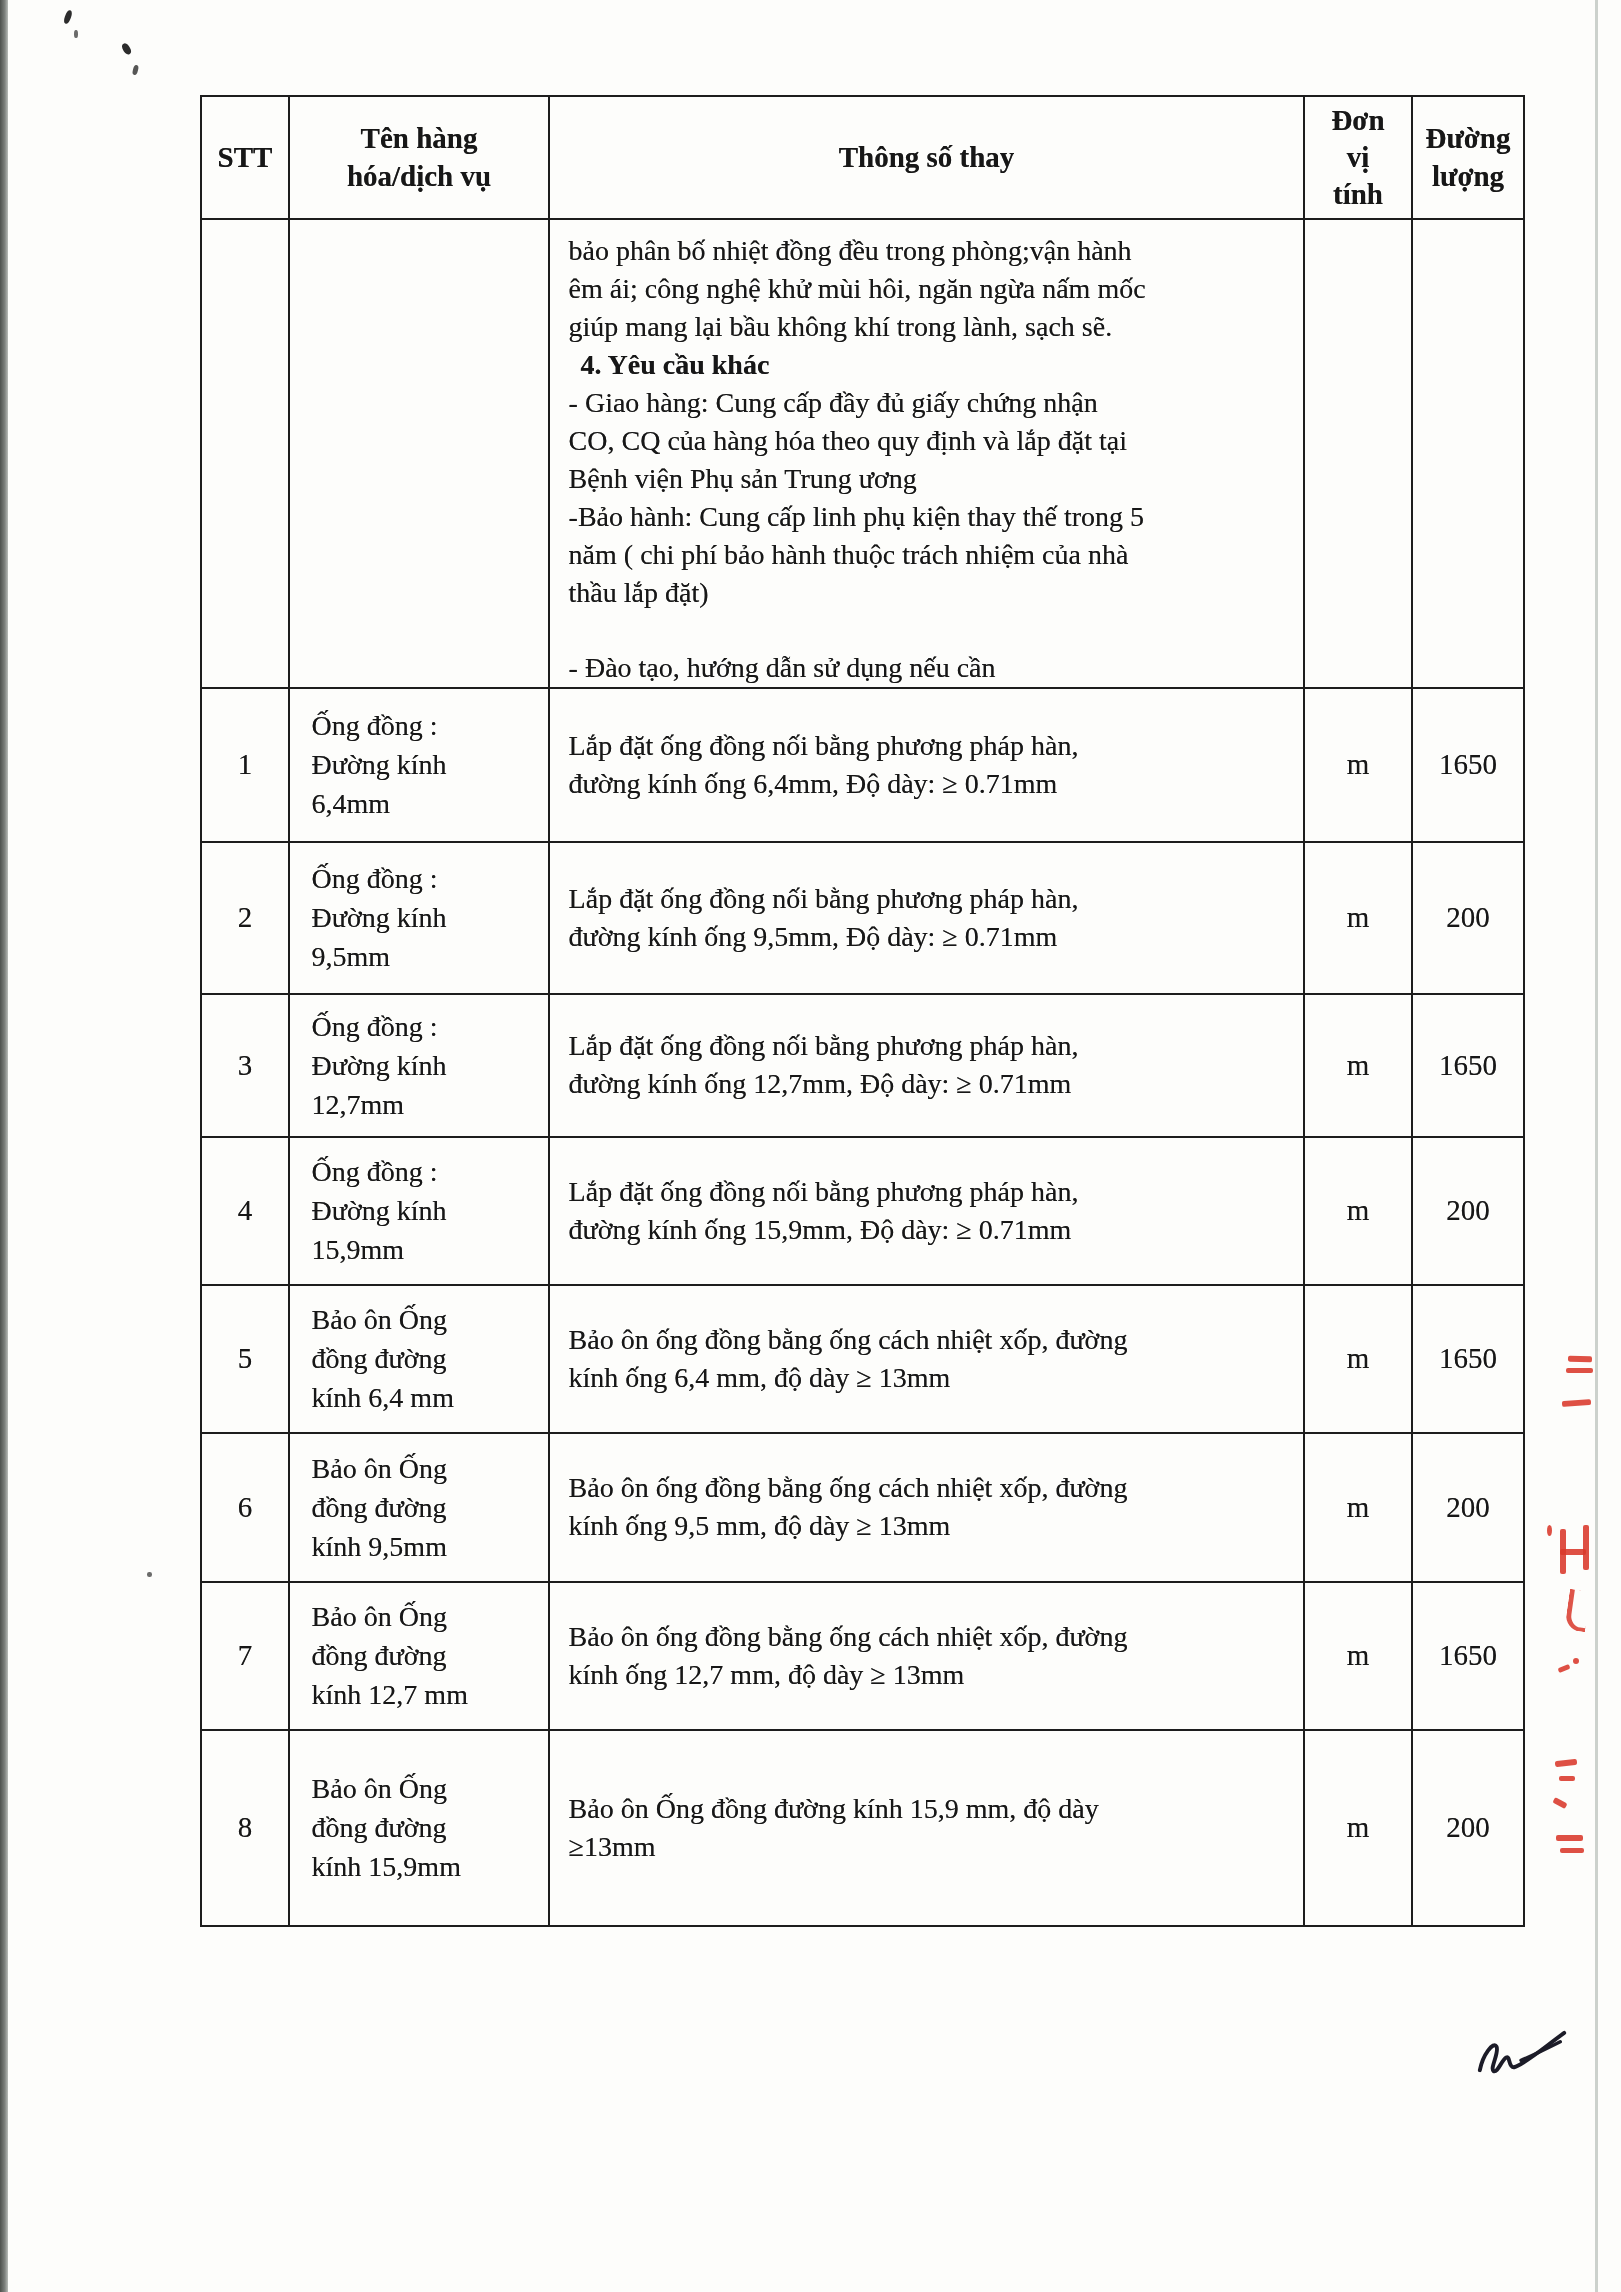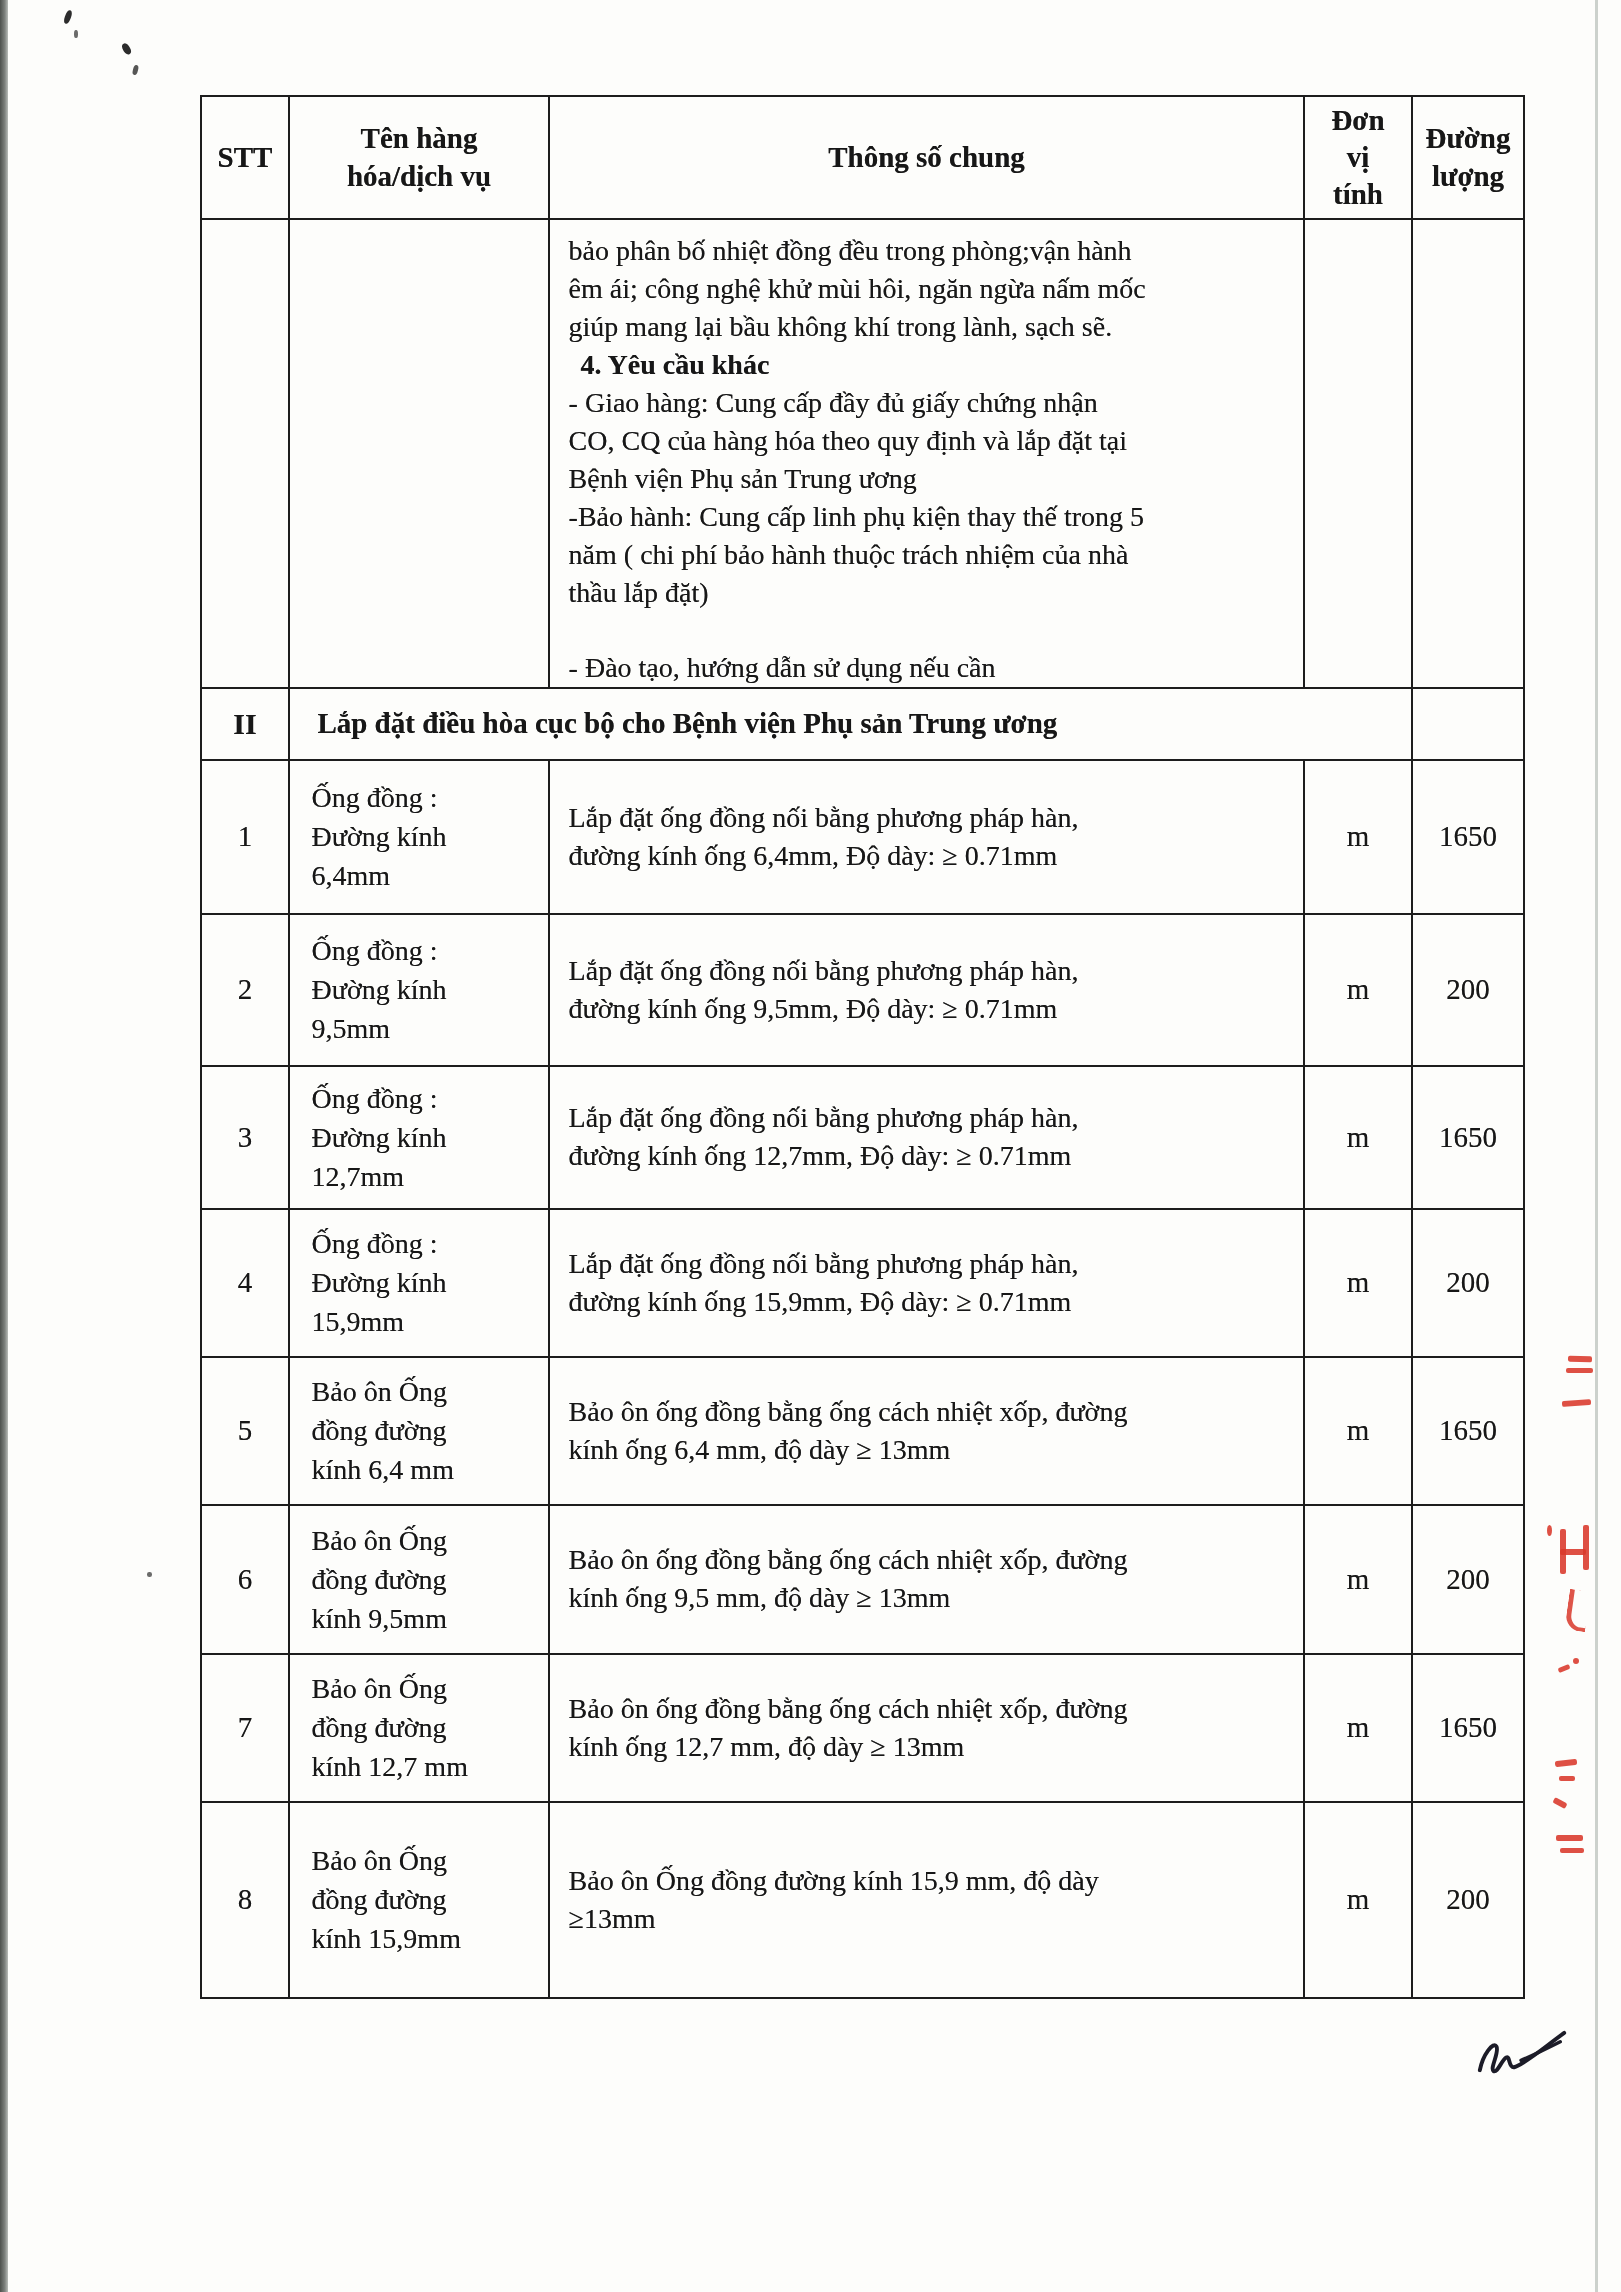--- a/index.html
+++ b/index.html
@@ -83,21 +83,21 @@
         <col style="width:260px">
         <col style="width:755px">
       <col style="width:108px">
         <col style="width:112px">
     </colgroup>
     <thead>
       <tr style="height:123px">
         <th>STT</th>
         <th>Tên hàng
 hóa/dịch vụ</th>
-        <th>Thông số chung</th>
+        <th>Thông số thay</th>
         <th>Đơn
 vị
 tính</th>
         <th>Đường
 lượng</th>
       </tr>
     </thead>
     <tbody>
       <tr style="height:415px">
         <td class="c-stt"></td>
@@ -112,25 +112,20 @@
           <div class="cont-line">Bệnh viện Phụ sản Trung ương</div>
           <div class="cont-line">-Bảo hành: Cung cấp linh phụ kiện thay thế trong 5</div>
           <div class="cont-line">năm ( chi phí bảo hành thuộc trách nhiệm của nhà</div>
           <div class="cont-line">thầu lắp đặt)</div>
           <div class="cont-line gap-above">- Đào tạo, hướng dẫn sử dụng nếu cần</div>
         </td>
         <td></td>
         <td></td>
       </tr>
 
-      <tr class="section" style="height:72px">
-        <td class="c-stt">II</td>
-        <td class="c-title" colspan="3">Lắp đặt điều hòa cục bộ cho Bệnh viện Phụ sản Trung ương</td>
-        <td></td>
-      </tr>
 
       <tr style="height:154px">
         <td class="c-stt">1</td>
         <td class="c-name">Ống đồng :
 Đường kính
 6,4mm</td>
         <td class="c-spec">Lắp đặt ống đồng nối bằng phương pháp hàn,
 đường kính ống 6,4mm,  Độ dày: ≥ 0.71mm</td>
         <td class="c-unit">m</td>
         <td class="c-qty">1650</td>

